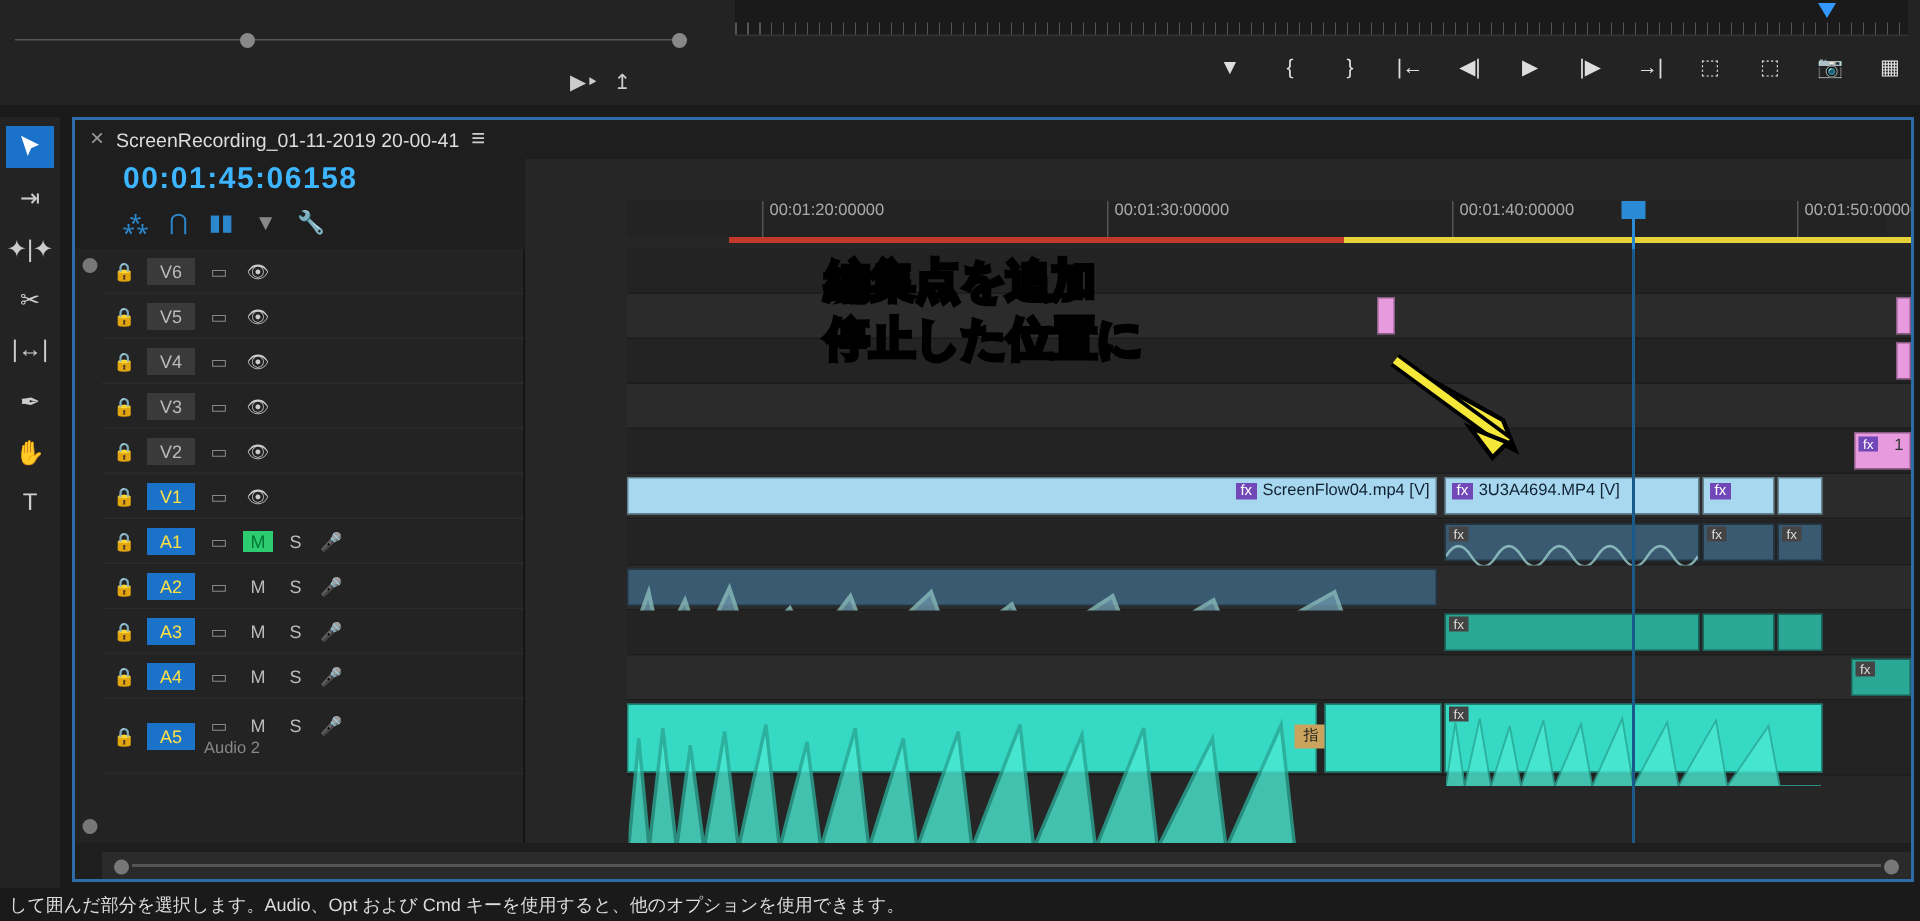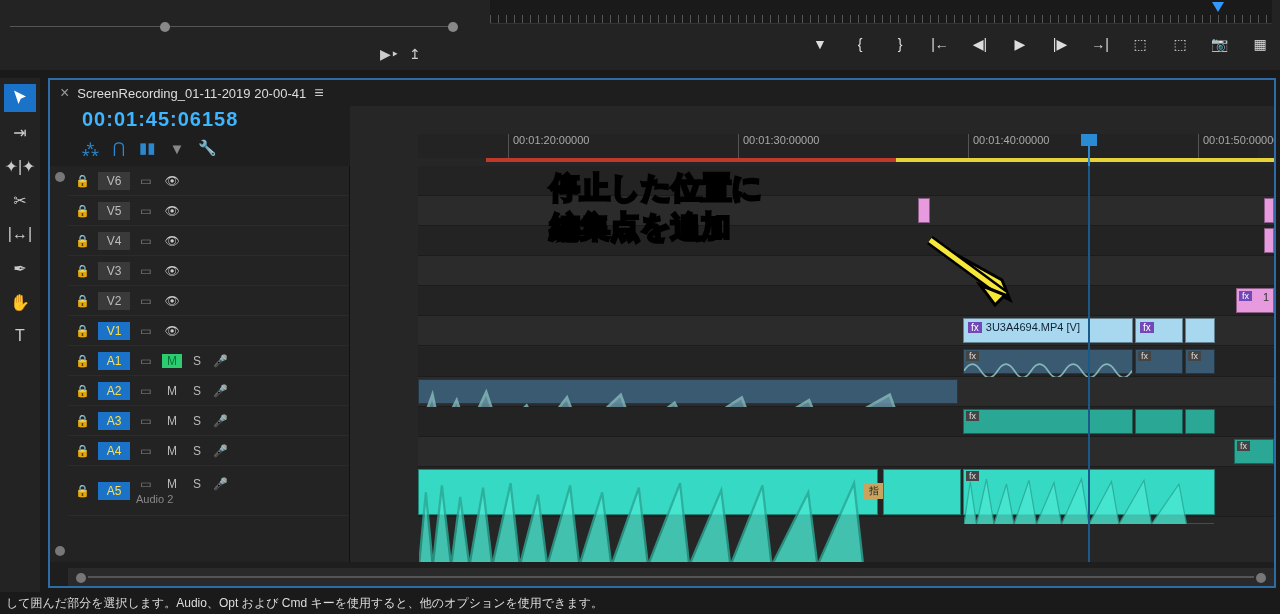--- a/index.html
+++ b/index.html
@@ -262,20 +262,21 @@
         <div class="clip pink" style="right:0px;width:8px;"></div>
       </div>
       <div class="tb-row" style="top:90px;"></div>
       <div class="tb-row dark" style="top:120px;">
         <div class="clip pink" style="right:0px;width:38px;">
             <span class="fxb">fx</span>
             <span style="float:right;color:#333;">1</span>
           </div>
       </div>
       <div class="tb-row" style="top:150px;">
+        <div class="clip v" style="left:0;width:540px;text-align:right;"><span class="fx">fx</span><span>ScreenFlow04.mp4 [V]</span></div>
         <div class="clip v" style="left:545px;width:170px;"><span class="fx">fx</span><span>3U3A4694.MP4 [V]</span></div>
         <div class="clip v" style="left:717px;width:48px;"><span class="fx">fx</span></div>
         <div class="clip v" style="left:767px;width:30px;"></div>
       </div>
 
       <div class="tb-row dark" style="top:181px;">
         <div class="aud blue" style="left:545px;width:170px;">
             <span class="fx">fx</span>
             <svg class="wave" viewBox="0 0 100 20" preserveAspectRatio="none">
               <path d="M0 10 Q5 2 10 10 T20 10 T30 10 T40 10 T50 10 T60 10 T70 10 T80 10 T90 10 T100 10" stroke="#9cc" fill="none"></path>
@@ -321,22 +322,22 @@
               <path d="M0 40 L5 6 L10 40 L18 4 L24 40 L34 8 L40 40 L52 5 L58 40 L72 7 L78 40 L94 4 L100 40 L118 6 L124 40 L144 5 L150 40 L172 8 L178 40 L200 40" fill="#4ae8d2" stroke="#2aa895"></path>
             </svg>
           </div>
       </div>
     </div>
     <div class="playhead" style="left:738px;"></div>
     <div class="sep" style="left:738px;top:60px;bottom:0;"></div>
   </div>
 
   <div class="yellow-note" style="left:500px;top:88px;">
+    <div>編集点を追加</div>
     <div>停止した位置に</div>
-    <div>編集点を追加</div>
   </div>
   <svg class="arrow" style="left:870px;top:150px;width:120px;height:100px;">
     <path d="M10 10 L90 70 L70 60 L90 70 L82 50 Z" fill="#f5e838" stroke="#000" stroke-width="3"></path>
     <path d="M10 10 L85 65" stroke="#000" stroke-width="10" fill="none"></path>
     <path d="M10 10 L85 65" stroke="#f5e838" stroke-width="5" fill="none"></path>
     <path d="M85 65 L60 55 L75 75 Z" fill="#f5e838" stroke="#000" stroke-width="3"></path>
   </svg>
 
   <div class="hscroll" style="left:18px;">
       <div class="th"></div>

